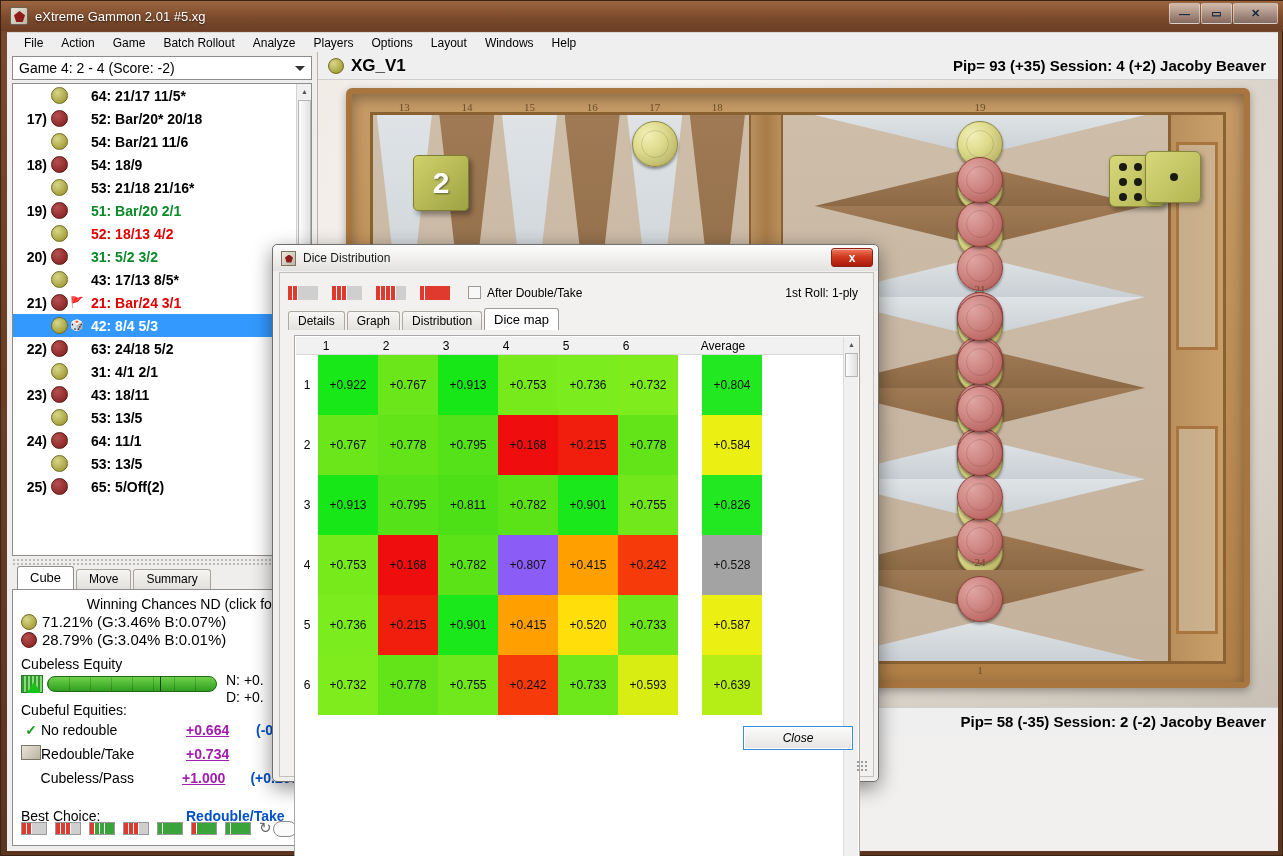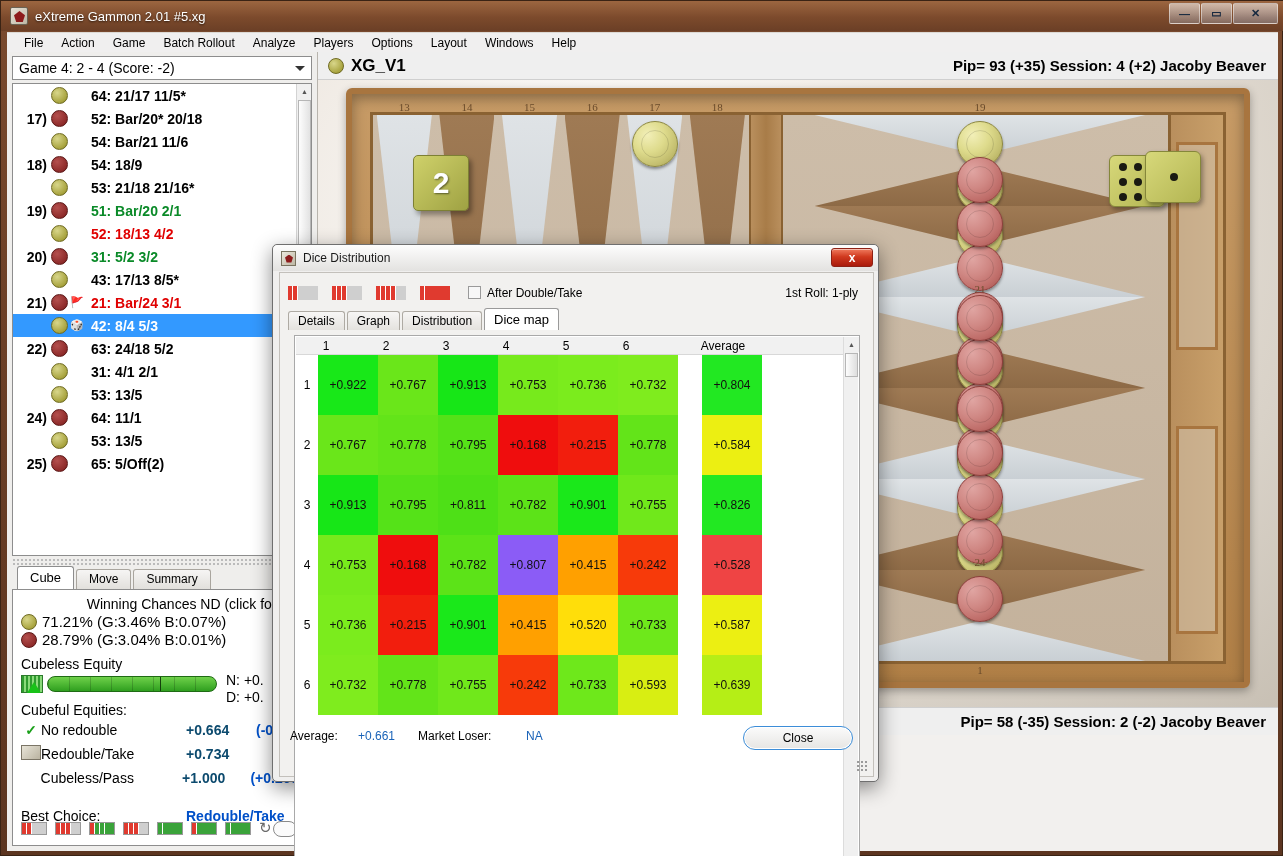--- a/index.html
+++ b/index.html
@@ -181,21 +181,21 @@
   }
 
   .ce-head{ font-size:14px; margin-top:9px; }
   .eq-line{ display:flex; align-items:center; font-size:14px; height:24px; }
   .eq-icon{ width:20px; text-align:center; font-size:14px; color:#1aa01a; font-weight:bold;}
   .eq-icon.xg{
     width:20px;height:15px;display:inline-block;
     background:linear-gradient(135deg,#e8e4d8,#b9b3a0); border:1px solid #7b7566;
   }
   .eq-label{ width:145px; white-space:nowrap; }
-  .eq-val{ color:#0c4a6e; font-weight:bold; width:70px; }
+  .eq-val{ color:#a21caf; font-weight:bold; width:70px;text-decoration:underline; }
   .eq-delta{ color:#0050c8; font-weight:bold; }
   .best-line{ display:flex; font-size:14px; margin-top:18px; }
   .best-label{ width:165px; }
   .best-val{ color:#0050c8; font-weight:bold; }
 
   #mini-toolbar{ position:absolute; left:8px; bottom:8px; display:flex; align-items:center; gap:8px;}
   .dice-icon{
     width:26px;height:13px; display:inline-block;
     border:1px solid #999;
   }
@@ -447,24 +447,24 @@
     font-size:12px; color:#000;
   }
   .st-row{ display:flex; height:19px; align-items:center; }
   .st-k{ width:68px; }
   .st-v{ width:60px; color:#1a63b8; }
   .st-k2{ width:108px; }
   .st-v2{ color:#1a63b8; }
   #close-btn{
     position:absolute; right:20px; bottom:26px; width:110px; height:24px;
     background:linear-gradient(180deg,#fbfbfb,#e6e5e3);
-    border:1px solid #3c8dd8; border-radius:12px;
+    border:1px solid #3c8dd8; border-radius:0;
     box-shadow:0 0 0 1px #ffffff inset;
     font-size:12px; color:#000;
-    display:flex; align-items:center; justify-content:center;
+    display:flex; align-items:center; justify-content:center;font-style:italic;
   }
   #resize-grip{
     position:absolute; right:5px; bottom:4px; width:12px;height:12px;
     background-image:radial-gradient(#9b9b9b 1px, transparent 1px);
     background-size:4px 4px;
   }
 </style>
 </head>
 <body>
 
@@ -574,20 +574,26 @@
               <span class="mv-num">22)</span>
               <span class="mv-checker r"></span>
               <span class="mv-flag"></span>
               <span class="mv-text black">63: 24/18 5/2</span>
             </div>
             <div class="move-row">
               <span class="mv-num"></span>
               <span class="mv-checker w"></span>
               <span class="mv-flag"></span>
               <span class="mv-text black">31: 4/1 2/1</span>
+            </div>
+            <div class="move-row">
+              <span class="mv-num">23)</span>
+              <span class="mv-checker r"></span>
+              <span class="mv-flag"></span>
+              <span class="mv-text black">43: 18/11</span>
             </div>
             <div class="move-row">
               <span class="mv-num"></span>
               <span class="mv-checker w"></span>
               <span class="mv-flag"></span>
               <span class="mv-text black">53: 13/5</span>
             </div>
             <div class="move-row">
               <span class="mv-num">24)</span>
               <span class="mv-checker r"></span>
@@ -945,21 +951,21 @@
                   <div class="cell avg" style="background: rgb(34, 232, 34);">+0.826</div>
                 </div>
                 <div class="grid-row">
                   <div class="cell" style="background: rgb(119, 234, 28);">+0.753</div>
                   <div class="cell" style="background: rgb(239, 13, 13);">+0.168</div>
                   <div class="cell" style="background: rgb(92, 227, 24);">+0.782</div>
                   <div class="cell" style="background: #8b5cf6;">+0.807</div>
                   <div class="cell" style="background: rgb(255, 160, 0);">+0.415</div>
                   <div class="cell" style="background: rgb(247, 58, 10);">+0.242</div>
                   <div class="cell spacer"></div>
-                  <div class="cell avg" style="background: #ef4444;">+0.528</div>
+                  <div class="cell avg" style="background: #a3a3a3;">+0.528</div>
                 </div>
                 <div class="grid-row">
                   <div class="cell" style="background: rgb(123, 236, 29);">+0.736</div>
                   <div class="cell" style="background: rgb(242, 30, 13);">+0.215</div>
                   <div class="cell" style="background: rgb(26, 232, 26);">+0.901</div>
                   <div class="cell" style="background: rgb(255, 160, 0);">+0.415</div>
                   <div class="cell" style="background: rgb(255, 222, 10);">+0.520</div>
                   <div class="cell" style="background: rgb(110, 232, 27);">+0.733</div>
                   <div class="cell spacer"></div>
                   <div class="cell avg" style="background: rgb(236, 239, 18);">+0.587</div>
@@ -977,26 +983,20 @@
               </div>
           </div>
           <div id="grid-scroll">
             <div class="sb-arrow">▲</div>
             <div id="grid-thumb"></div>
 
           </div>
         </div>
 
         <div id="dlg-stats">
-          <div class="st-row">
-            <span class="st-k">Average:</span>
-            <span class="st-v">+0.661</span>
-            <span class="st-k2">Market Loser:</span>
-            <span class="st-v2">NA</span>
-          </div>
         </div>
 
         <div id="close-btn">Close</div>
         <div id="resize-grip"></div>
       </div>
     </div>
 
   </div>
 </div>
 

